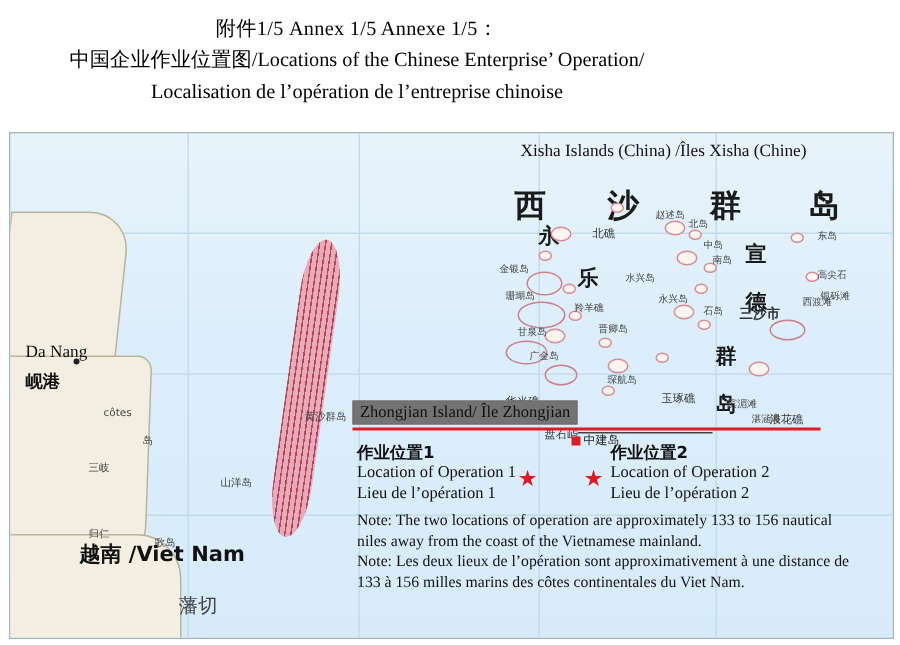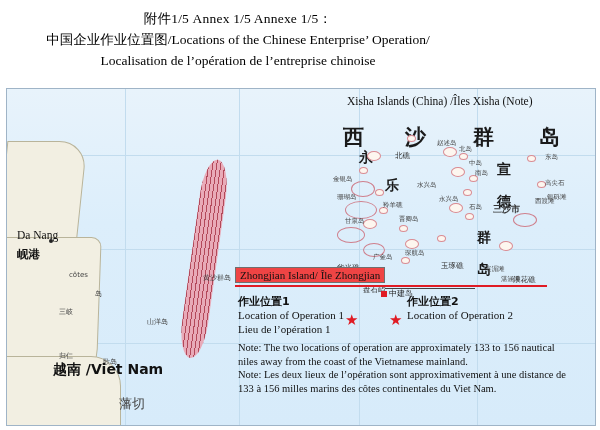--- a/index.html
+++ b/index.html
@@ -178,21 +178,21 @@
     font-size: 6.5px;
     white-space: nowrap;
   }
 
   
   #zj-box {
     position: absolute;
     left: 228px;
     top: 178px;
     padding: 1px 4px;
-    background: #ef4444;
+    background: #737373;
     border: 1px solid #6f6f6f;
     font-family: "Liberation Serif", serif;
     font-size: 11px;
     color: #111;
     white-space: nowrap;
   }
   #zj-underline {
     position: absolute;
     left: 228px;
     top: 196px;
@@ -336,21 +336,21 @@
       <div class="land" id="ml-a"></div>
       <div class="land" id="ml-b"></div>
       <div class="land" id="ml-c"></div>
     </div>
 
     <div id="band">
       <div class="band-fill"></div>
       <div class="band-hatch"></div>
     </div>
 
-    <div id="xisha-caption">Xisha Islands (China) /Îles Xisha (Note)</div>
+    <div id="xisha-caption">Xisha Islands (China) /Îles Xisha (Chine)</div>
 
     <div class="cjk-big" style="left:336px; top:34px;">西</div>
     <div class="cjk-big" style="left:398px; top:34px;">沙</div>
     <div class="cjk-big" style="left:466px; top:34px;">群</div>
     <div class="cjk-big" style="left:532px; top:34px;">岛</div>
 
     <div class="cjk-mid" style="left:352px; top:60px;">永</div>
     <div class="cjk-mid" style="left:378px; top:88px;">乐</div>
     <div class="cjk-mid" style="left:490px; top:72px;">宣</div>
     <div class="cjk-mid" style="left:490px; top:104px;">德</div>
@@ -396,21 +396,21 @@
     <div class="cjk-xs" style="left:540px; top:104px;">银砾滩</div>
     <div class="cjk-xs" style="left:432px; top:106px;">永兴岛</div>
     <div class="cjk-xs" style="left:462px; top:114px;">石岛</div>
     <div class="cjk-xs" style="left:528px; top:108px;">西渡滩</div>
     <div class="cjk-sm" style="left:330px; top:150px;">华光礁</div>
     <div class="cjk-sm" style="left:434px; top:148px;">玉琢礁</div>
     <div class="cjk-sm" style="left:506px; top:162px;">浪花礁</div>
     <div class="cjk-sm" style="left:356px; top:172px;">盘石屿</div>
     <div class="cjk-xs" style="left:392px; top:126px;">晋卿岛</div>
     <div class="cjk-xs" style="left:398px; top:160px;">琛航岛</div>
-    <div class="cjk-xs" style="left:366px; top:144px;margin-top:20px;">广金岛</div>
+    <div class="cjk-xs" style="left:346px; top:144px;">广金岛</div>
     <div class="cjk-xs" style="left:338px; top:128px;">甘泉岛</div>
     <div class="cjk-xs" style="left:330px; top:104px;">珊瑚岛</div>
     <div class="cjk-xs" style="left:326px; top:86px;">金银岛</div>
     <div class="cjk-xs" style="left:376px; top:112px;">羚羊礁</div>
     <div class="cjk-xs" style="left:478px; top:176px;">滨湄滩</div>
     <div class="cjk-xs" style="left:494px; top:186px;">湛涵滩</div>
 
     <div id="danang">Da Nang</div>
     <div id="danang-cn">岘港</div>
     <div class="dot" style="left:42px; top:150px;"></div>
@@ -435,20 +435,21 @@
       <div class="cn">作业位置1</div>
       <div>Location  of Operation 1</div>
       <div>Lieu de l’opération 1</div>
     </div>
     <div class="star" style="left:338px; top:224px;">★</div>
 
     <div class="star" style="left:382px; top:224px;">★</div>
     <div class="op-block" style="left:400px; top:206px;">
       <div class="cn">作业位置2</div>
       <div>Location  of Operation 2</div>
+      <div>Lieu de l’opération 2</div>
     </div>
 
     <div id="note">
       <div>Note: The two locations of operation are approximately 133 to 156 nautical</div>
       <div>niles away from the coast of the Vietnamese mainland.</div>
       <div>Note: Les deux lieux de l’opération sont approximativement à une distance de</div>
       <div>133 à 156 milles marins des côtes continentales du Viet Nam.</div>
     </div>
 
   </div>

